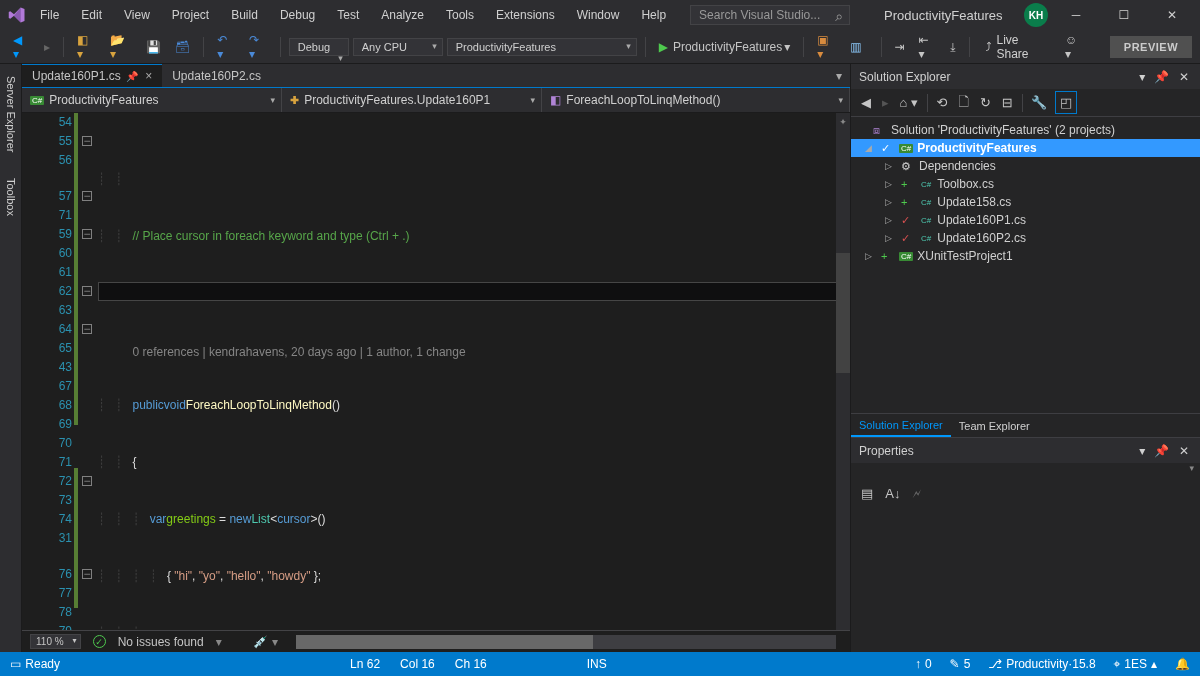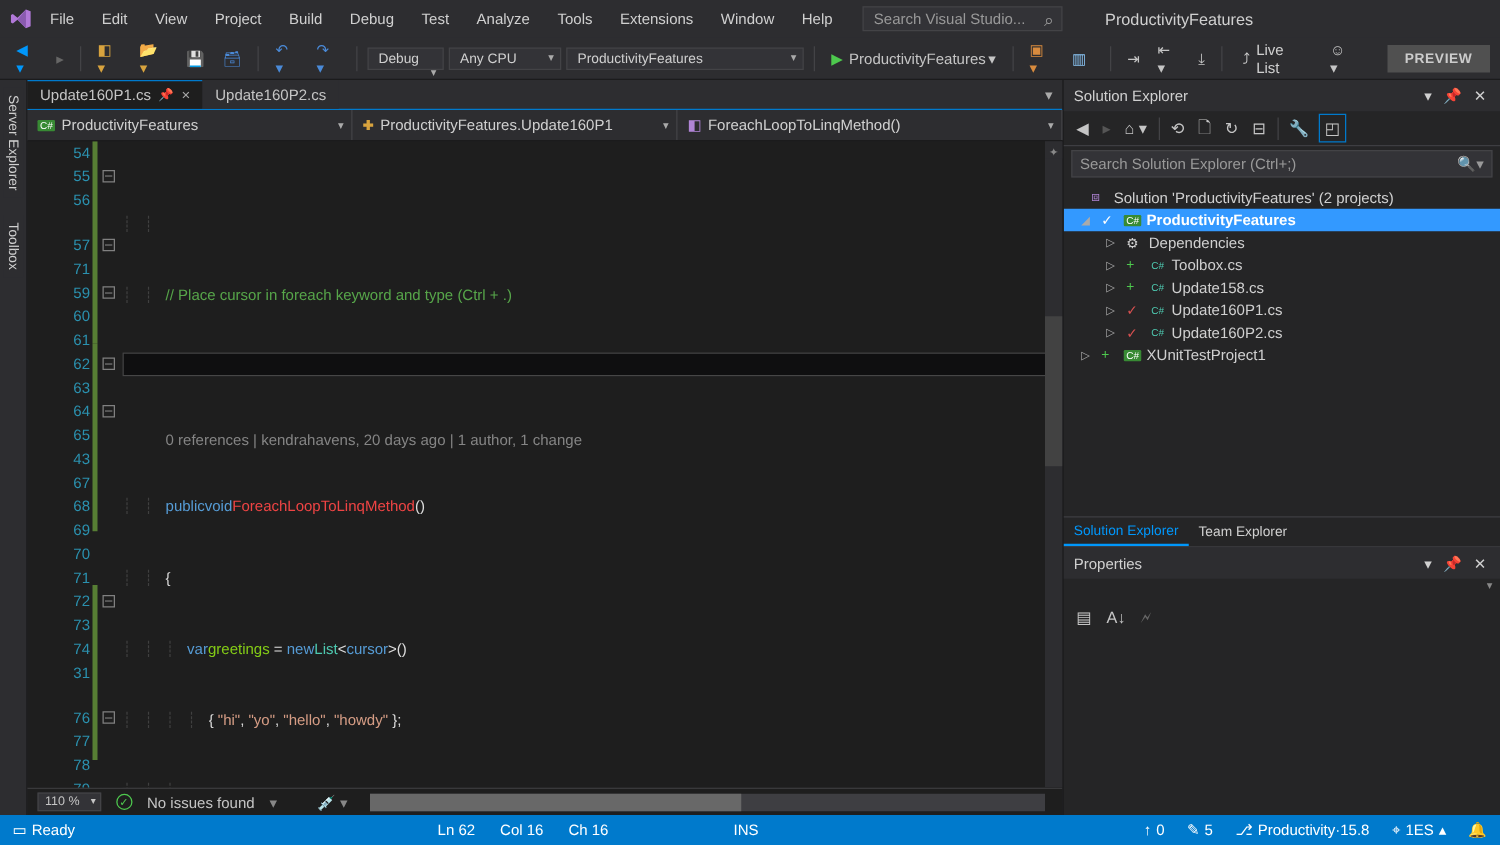--- a/index.html
+++ b/index.html
@@ -36,21 +36,21 @@
 .code-area { flex:1; display:flex; font-family:Consolas,monospace; font-size:13px; line-height:19px; overflow:hidden; position:relative; background:#1e1e1e; }
 .gutter { width:60px; text-align:right; color:#2b91af; padding-right:10px; background:#1e1e1e; user-select:none; }
 .fold-col { width:16px; background:#1e1e1e; color:#808080; font-size:10px; }
 .fold { display:inline-block; width:10px; height:10px; border:1px solid #808080; text-align:center; line-height:8px; cursor:pointer; }
 .code-lines { flex:1; white-space:pre; color:#dcdcdc; position:relative; }
 .code-line { height:19px; display:flex; }
 .indent { color:#404040; white-space:pre; border-left:0; }
 .cm { color:#57a64a; }
 .kw { color:#569cd6; }
 .ty { color:#4ec9b0; }
-.fn { color:#ef4444; }
+.fn { color:#fef9c3; }
 .str { color:#d69d85; }
 .vr { color:#84cc16; }
 .codelens { color:#858585; font-size:10px; height:17px; padding-top:2px; white-space:pre; }
 .hl-line { position:absolute; left:0; right:2px; height:19px; background:#0f0f10; border:1px solid #464646; z-index:0; }
 .sel { background:#264f78; }
 .editor-status { height:22px; background:#1e1e1e; border-top:1px solid #434346; display:flex; align-items:center; padding:0 8px; gap:12px; font-size:11px; color:#c5c5c5; }
 .zoom-combo { background:#333337; padding:1px 16px 1px 5px; border:1px solid #434346; position:relative; font-size:10px; }
 .zoom-combo::after { content:"▾"; position:absolute; right:3px; font-size:8px; }
 .ok-icon { color:#4ec94e; border:1px solid #4ec94e; border-radius:50%; width:13px; height:13px; display:inline-flex; align-items:center; justify-content:center; font-size:9px; }
 .hscroll { flex:1; height:14px; background:#3e3e42; position:relative; margin:0 6px; }
@@ -98,20 +98,26 @@
   <span class="menu-item">Build</span>
   <span class="menu-item">Debug</span>
   <span class="menu-item">Test</span>
   <span class="menu-item">Analyze</span>
   <span class="menu-item">Tools</span>
   <span class="menu-item">Extensions</span>
   <span class="menu-item">Window</span>
   <span class="menu-item">Help</span>
   <span class="search-ql">Search Visual Studio...</span>
   <span class="app-name">ProductivityFeatures</span>
+  <div class="titlebar-right">
+    <span class="avatar">KH</span>
+    <span class="win-btn">─</span>
+    <span class="win-btn">☐</span>
+    <span class="win-btn">✕</span>
+  </div>
 </div>
 
 <div class="toolbar">
   <span class="tb-btn" style="color:#0097fb">◀ ▾</span>
   <span class="tb-btn" style="color:#666">▸</span>
   <span class="tb-sep"></span>
   <span class="tb-btn" style="color:#d8a33e">◧ ▾</span>
   <span class="tb-btn" style="color:#d8a33e">📂 ▾</span>
   <span class="tb-btn" style="color:#4a8ad8">💾</span>
   <span class="tb-btn" style="color:#4a8ad8">🗃</span>
@@ -127,21 +133,21 @@
   <span class="tb-sep"></span>
   <span class="tb-btn" style="color:#d88b3e">▣ ▾</span>
   <span class="tb-btn" style="color:#89c4f4">▥</span>
   <span class="tb-sep" style="margin-left:10px"></span>
   <span class="tb-btn">⇥</span>
   <span class="tb-btn">⇤ ▾</span>
   <span class="tb-btn">⤓</span>
   <span class="tb-sep"></span>
   <span class="live-share">
       <span>⤴</span>
-      <span>Live List</span>
+      <span>Live Share</span>
     </span>
   <span class="tb-btn">☺ ▾</span>
   <span class="preview-btn">PREVIEW</span>
 </div>
 
 <div class="main">
   <div class="left-rail">
     <span class="rail-tab">Server Explorer</span>
     <span class="rail-tab">Toolbox</span>
   </div>
@@ -289,24 +295,20 @@
       <span class="ptool">⌂ ▾</span>
       <span style="width:1px;height:18px;background:#434346;margin:0 2px"></span>
       <span class="ptool">⟲</span>
       <span class="ptool">🗋</span>
       <span class="ptool">↻</span>
       <span class="ptool">⊟</span>
       <span style="width:1px;height:18px;background:#434346;margin:0 2px"></span>
       <span class="ptool">🔧</span>
       <span class="ptool active">◰</span>
     </div>
-    <div class="sln-search">
-      <span>Search Solution Explorer (Ctrl+;)</span>
-      <span>🔍▾</span>
-    </div>
     <div class="tree">
       <div class="tree-row">
           <span class="exp"></span>
           <span class="ico" style="color:#b084d6">⧈</span>
           <span>Solution 'ProductivityFeatures' (2 projects)</span>
         </div>
       <div class="tree-row sel" style="padding-left:14px">
           <span class="exp">◢</span>
           <span class="ico" style="color:#fff">✓</span>
           <span class="csharp-ico">C#</span>

